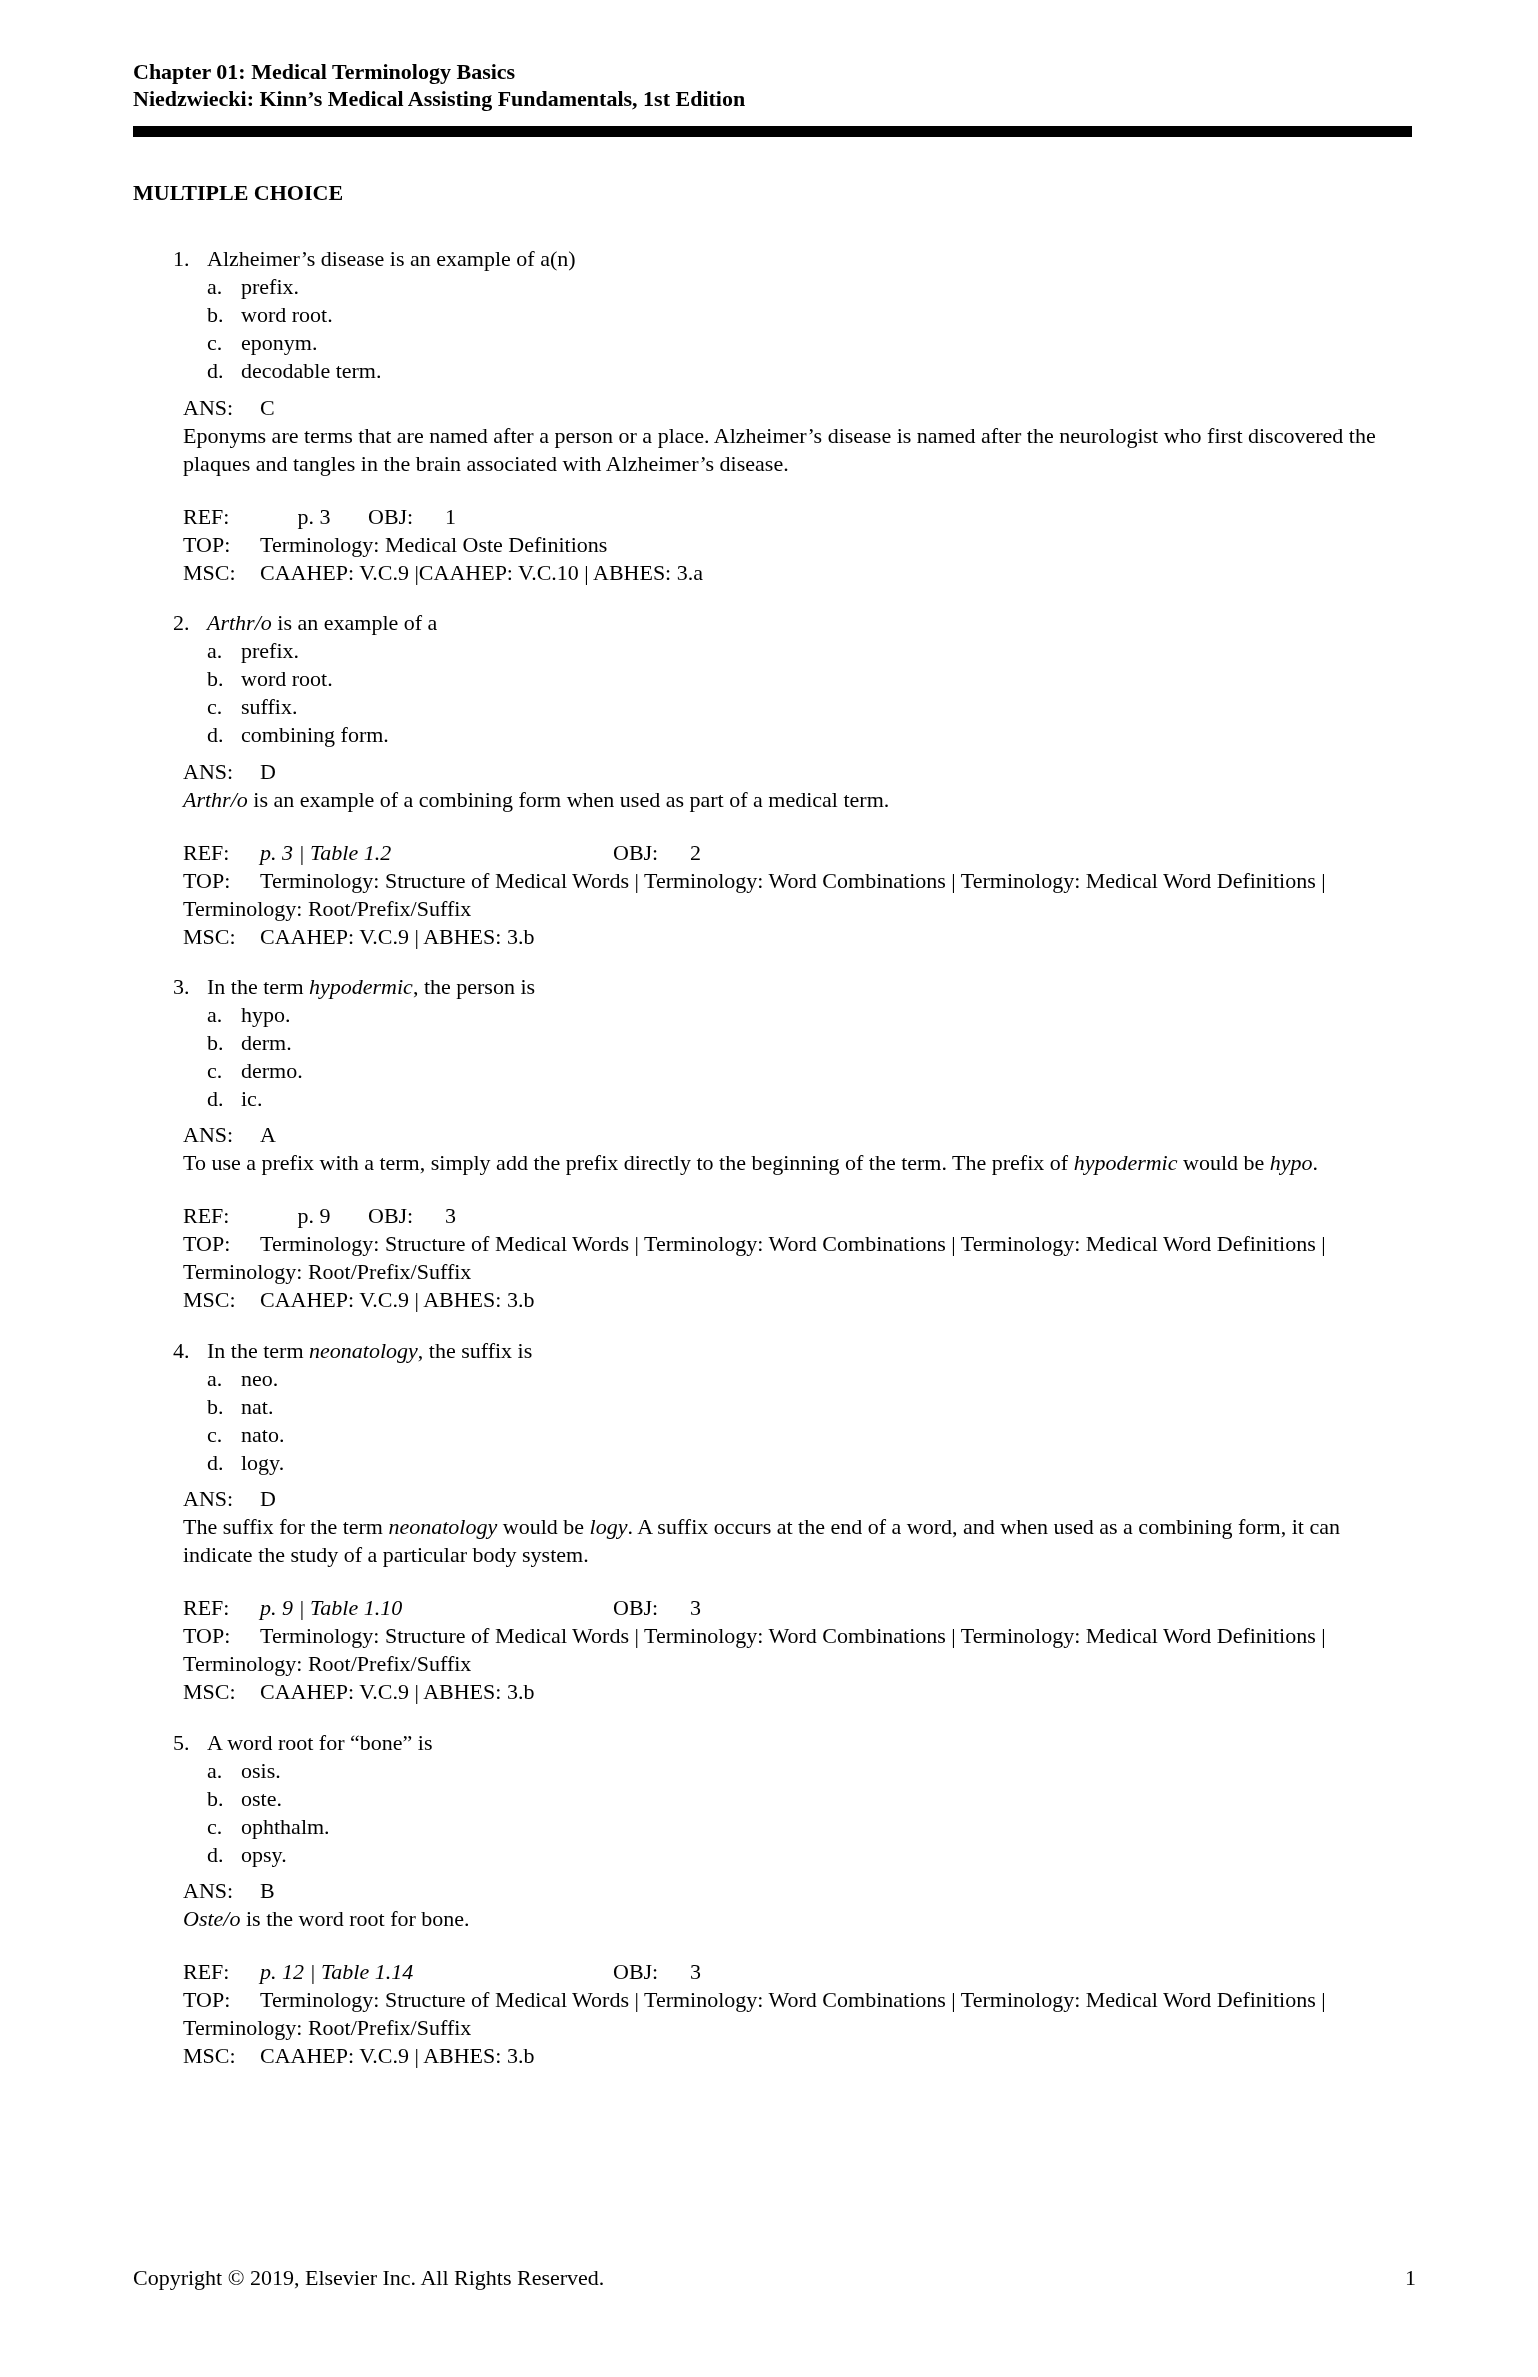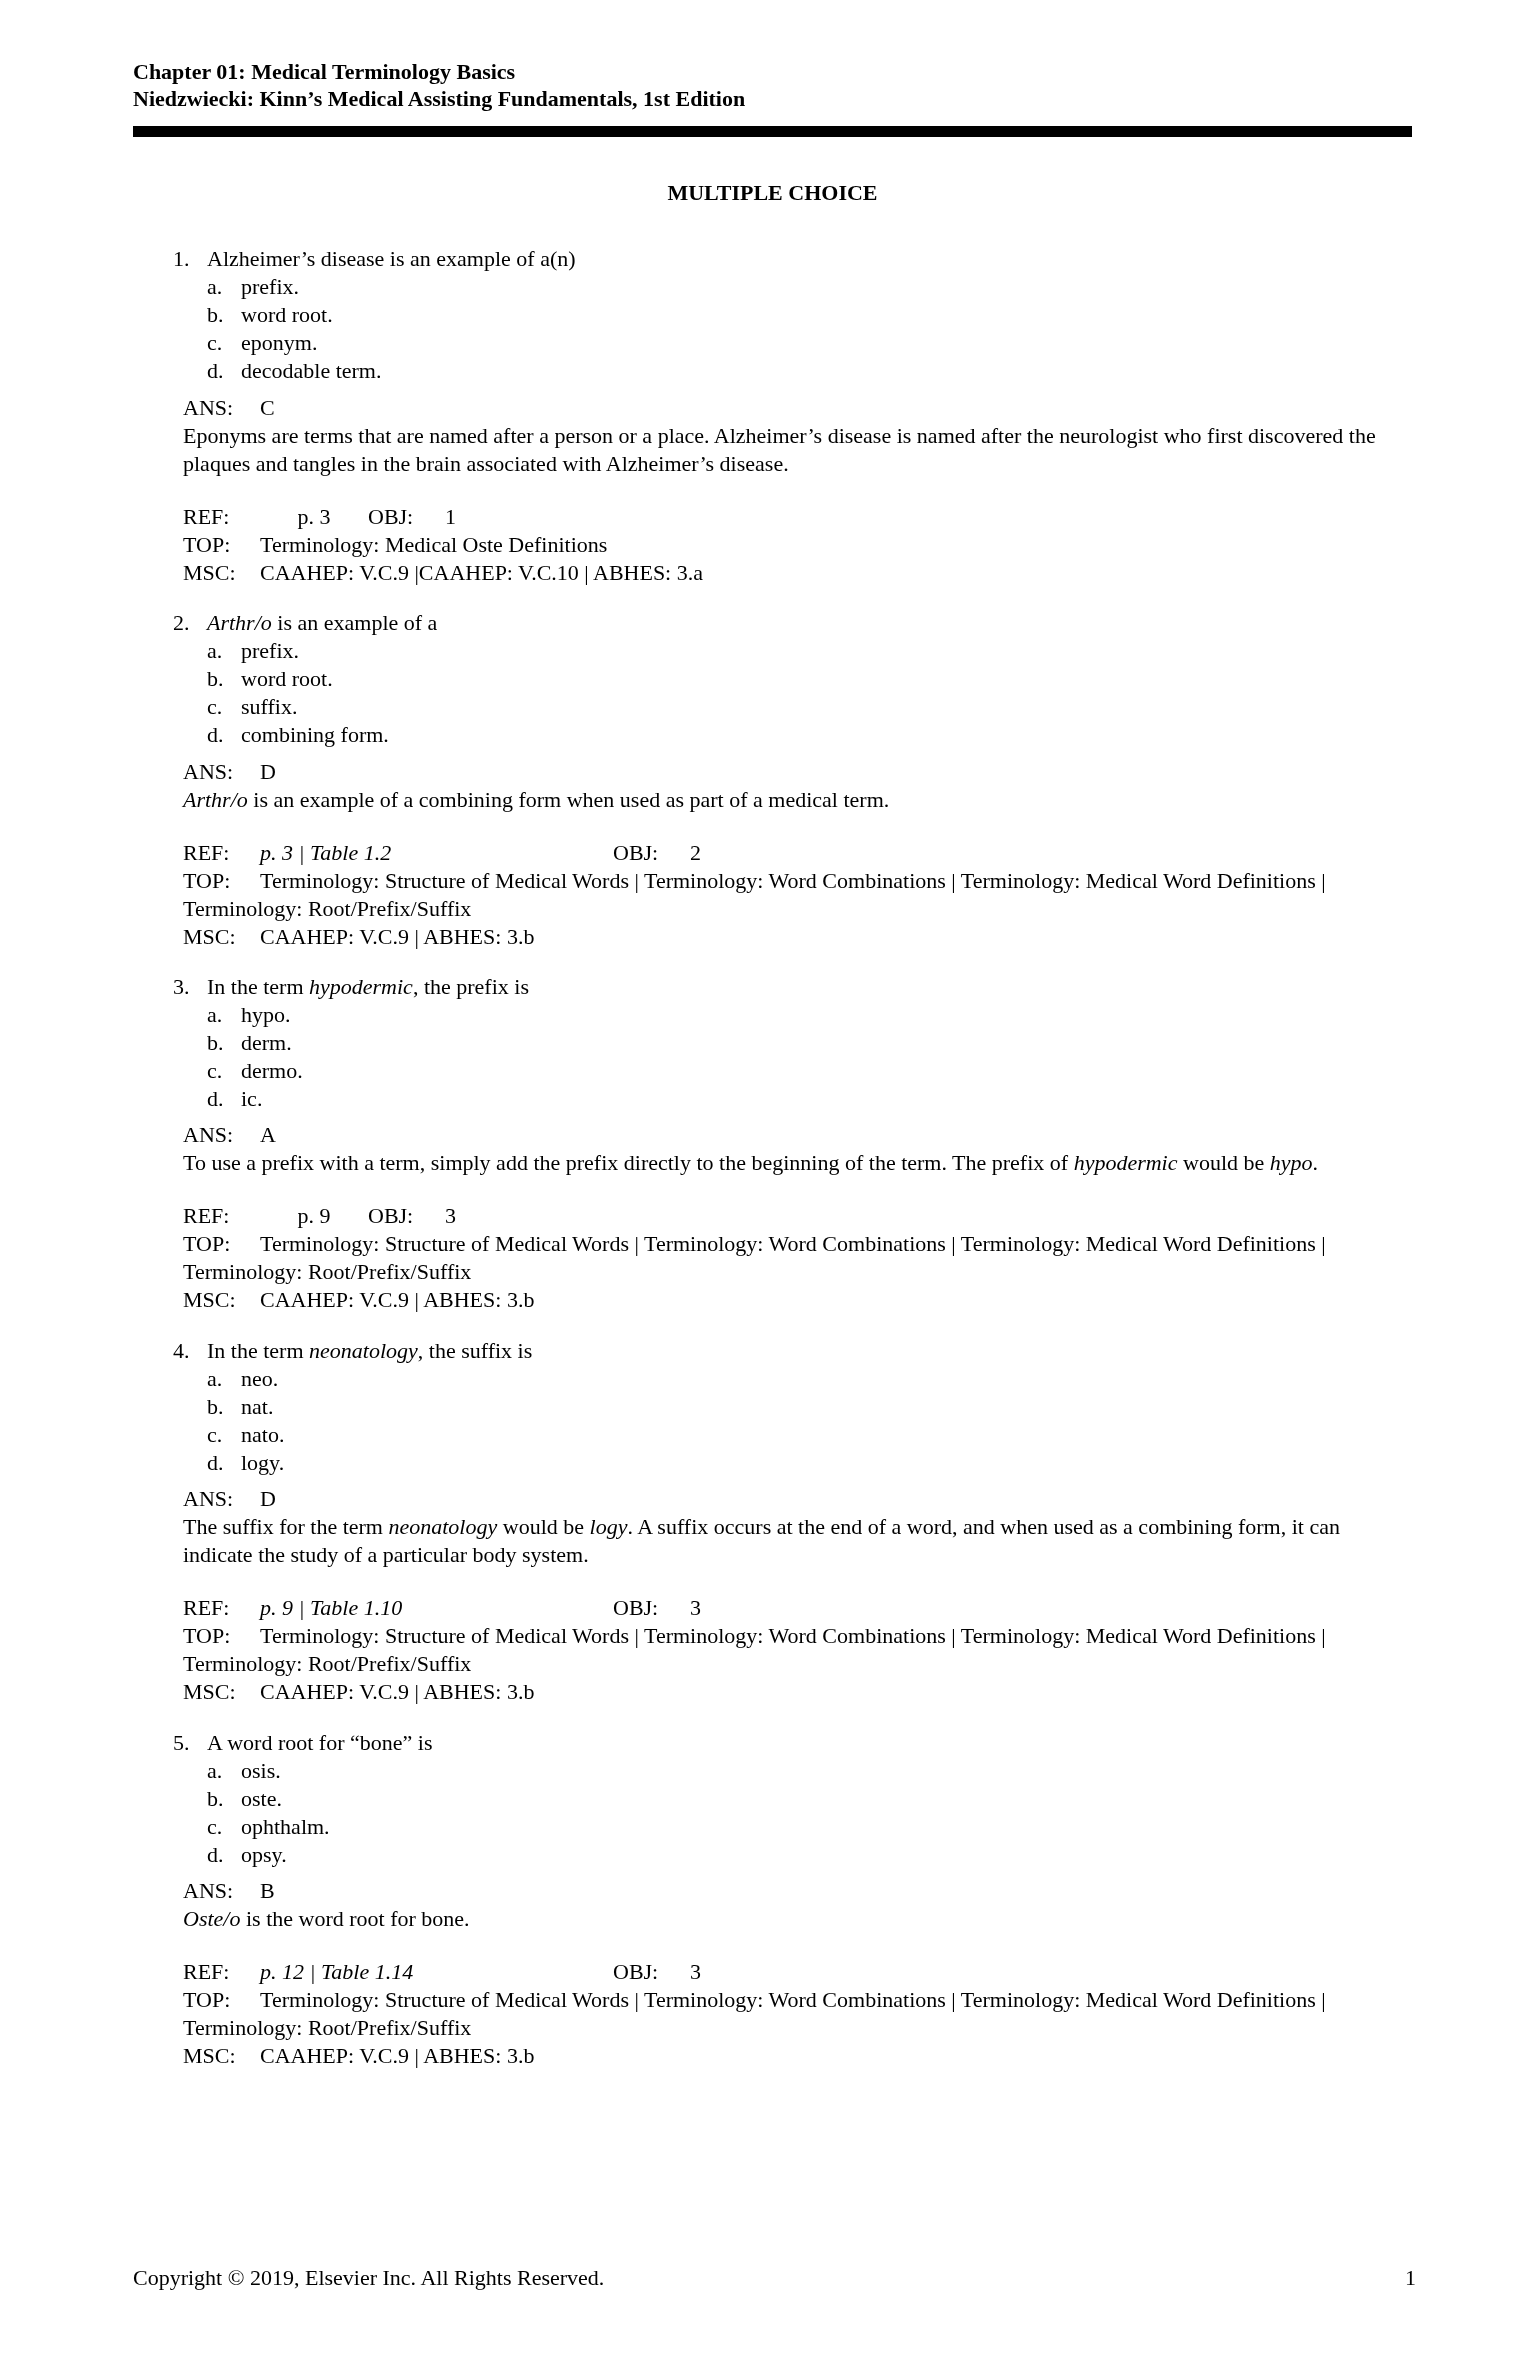--- a/index.html
+++ b/index.html
@@ -8,21 +8,21 @@
     position: relative;
     overflow: hidden;
     font-family: "Liberation Serif", "DejaVu Serif", serif;
     font-size: 22px;
     line-height: 28px;
     color: #000000;
   }
   .page { position: absolute; top: 0; left: 0; right: 0; bottom: 0; padding: 59px 126px 16px 133px; }
   .hdr-line { font-weight: bold; line-height: 26.6px; }
   .hdr-rule { height: 11.2px; background: #000000; margin-top: 14px; }
-  .section-title { font-weight: bold; margin-top: 42px; text-align: center; }
+  .section-title { font-weight: bold; margin-top: 42px; }
   .question { margin-top: 22.4px; }
   .q-first { margin-top: 38px; }
   .q-line { display: flex; }
   .q-num { flex: none; width: 34px; margin-left: 40px; }
   .q-stem { flex: 1; }
   .opt { display: flex; }
   .opt-letter { flex: none; width: 34px; margin-left: 74px; }
   .opt-text { flex: 1; }
   .ablock { margin-left: 50px; }
   .ans-row { margin-top: 8.4px; }
@@ -116,21 +116,21 @@
       <span class="lbl">TOP:</span><span>Terminology: Structure of Medical Words | Terminology: Word Combinations | Terminology: Medical Word Definitions | Terminology: Root/Prefix/Suffix</span>
     </div>
     <div class="ablock">
       <span class="lbl">MSC:</span><span>CAAHEP: V.C.9 | ABHES: 3.b</span>
     </div>
   </div>
 
   <div class="question">
     <div class="q-line">
       <span class="q-num">3.</span>
-      <span class="q-stem"><span>In the term </span><i>hypodermic</i><span>, the prefix is</span></span>
+      <span class="q-stem"><span>In the term </span><i>hypodermic</i><span>, the person is</span></span>
     </div>
     <div class="opt">
       <span class="opt-letter">a.</span>
       <span class="opt-text">hypo.</span>
     </div>
     <div class="opt">
       <span class="opt-letter">b.</span>
       <span class="opt-text">derm.</span>
     </div>
     <div class="opt">

